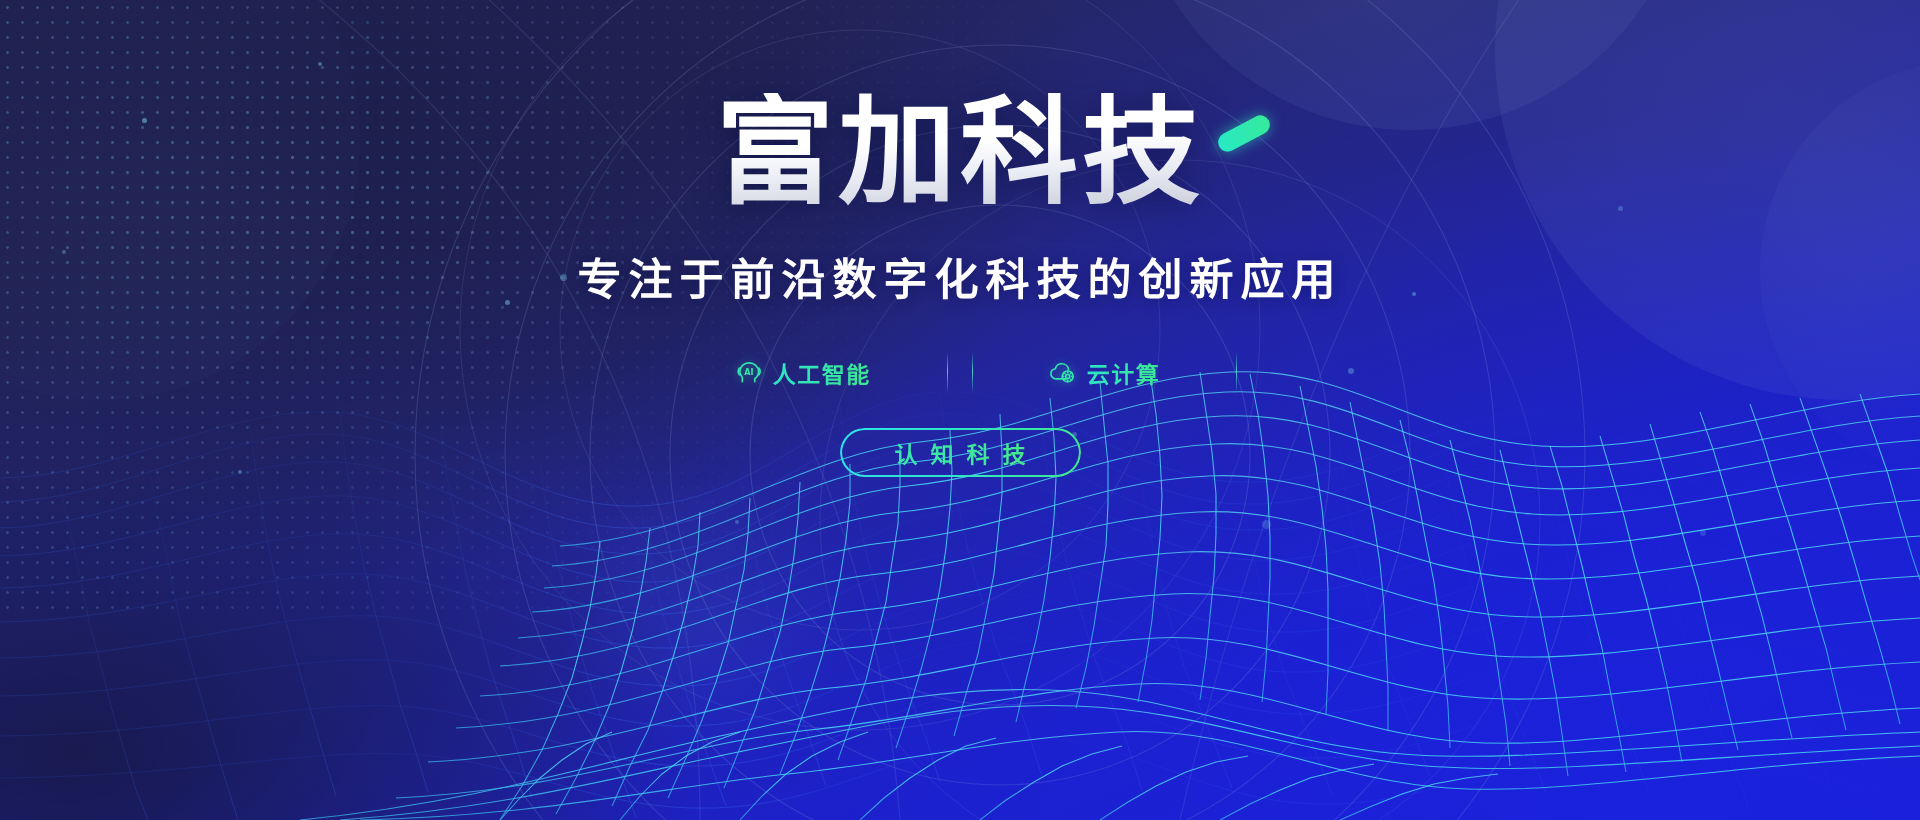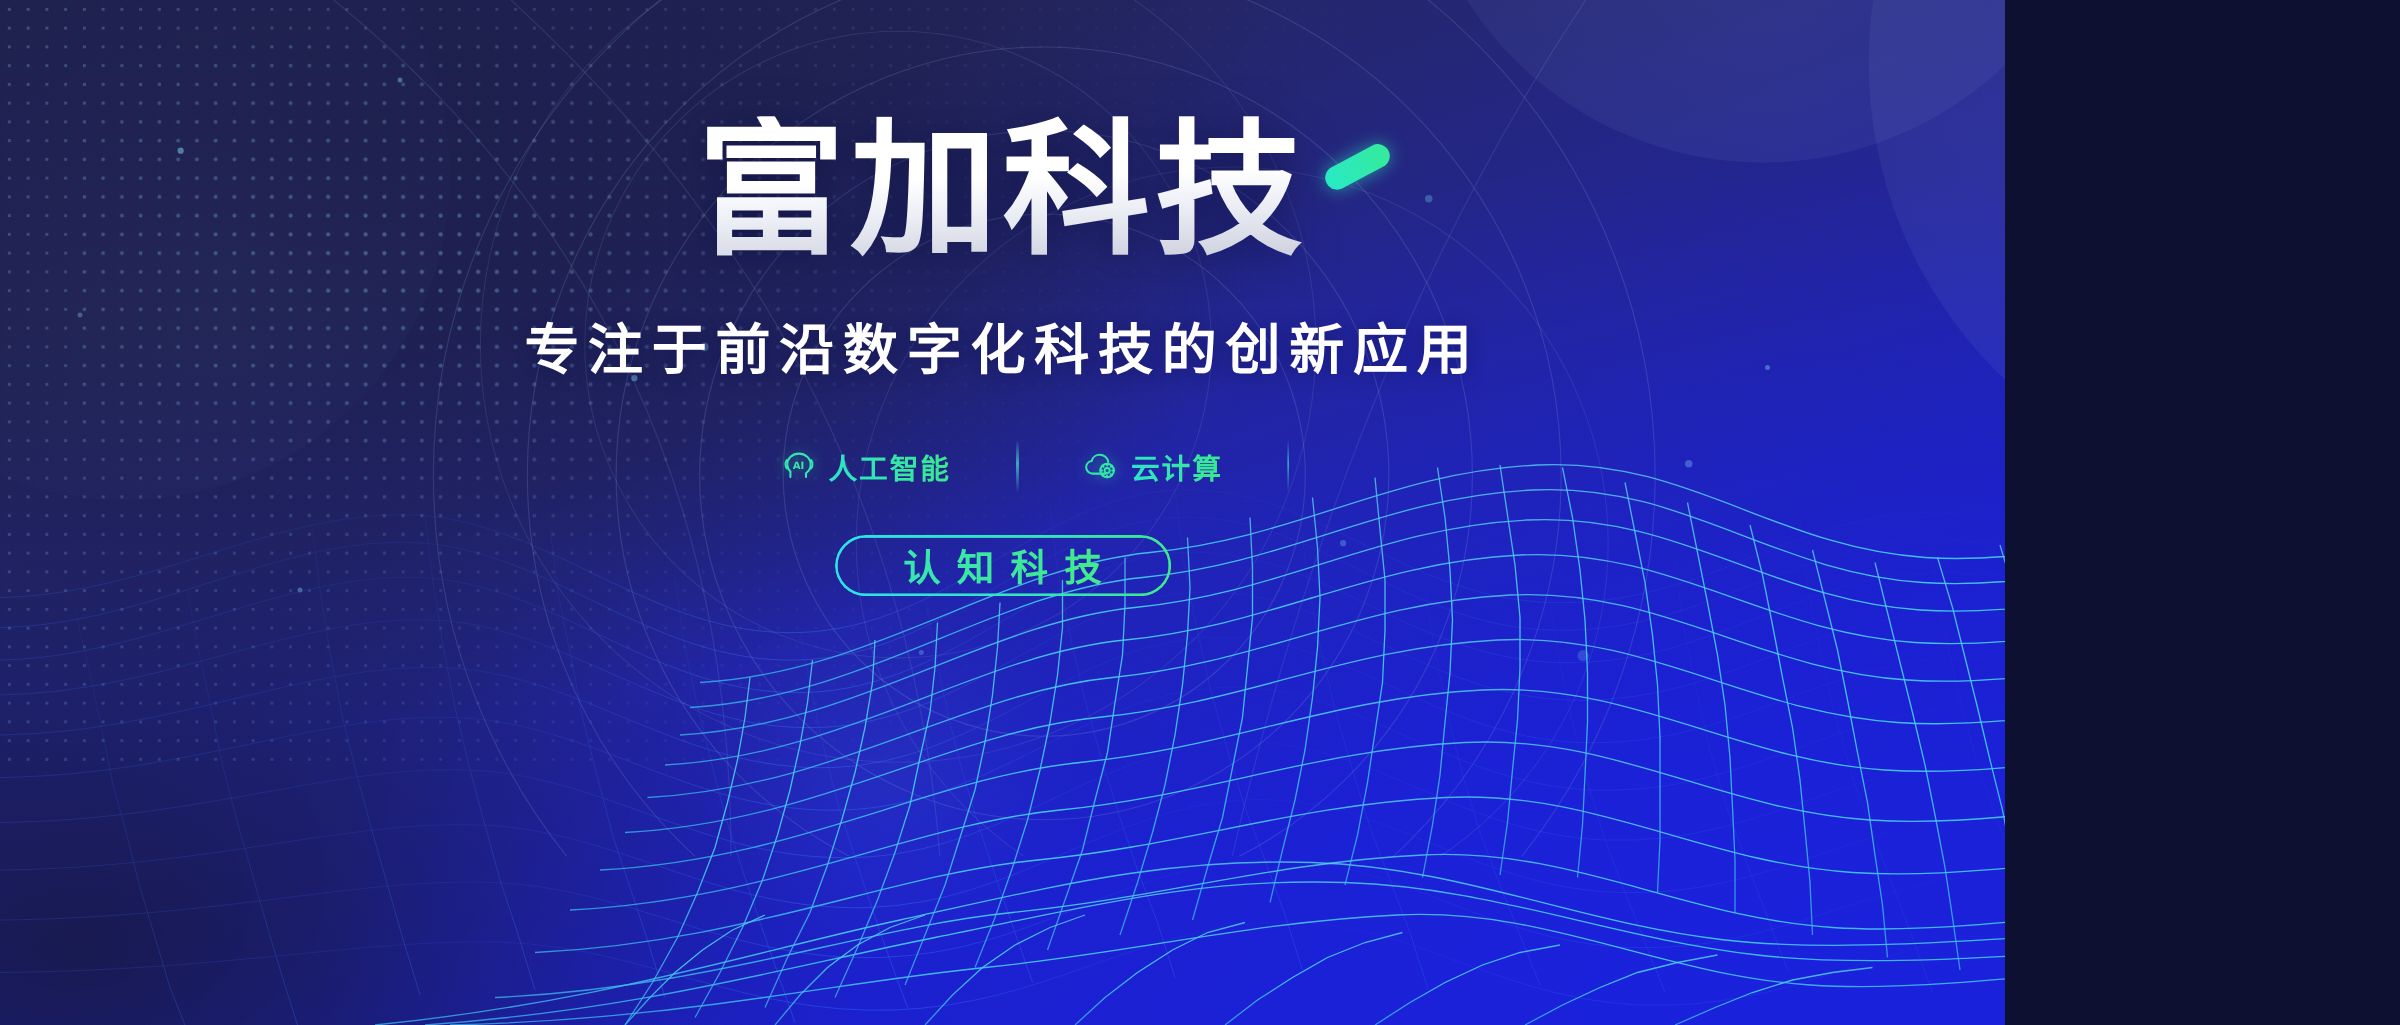--- a/index.html
+++ b/index.html
@@ -8,21 +8,21 @@
     padding: 0;
     background: #0d1030;
   }
   body {
     font-family: "Liberation Sans", "DejaVu Sans", sans-serif;
   }
 
   
   #banner {
     position: relative;
-    width: 1604px;
+    width: 1920px;
     height: 820px;
     overflow: hidden;
     background: #191c4e;
   }
 
   
   .bg-base {
     position: absolute;
     inset: 0;
     background:
@@ -159,20 +159,21 @@
     white-space: nowrap;
     font-family: "DejaVu Sans", "Liberation Sans", sans-serif;
   }
 
   
   .tags {
     margin-top: 44px;
     display: flex;
     align-items: center;
     justify-content: center;
+    gap: 24px;
   }
   .tag {
     display: flex;
     align-items: center;
     gap: 11px;
     padding: 0 52px;
     height: 40px;
   }
   .tag-icon {
     width: 27px; height: 27px;
@@ -223,31 +224,31 @@
     padding: 1.6px;
     background: linear-gradient(96deg, #2ee2ea 0%, #2fe6c4 48%, #3fe98b 100%);
     -webkit-mask: linear-gradient(#000 0 0) content-box, linear-gradient(#000 0 0);
     -webkit-mask-composite: xor;
     mask: linear-gradient(#000 0 0) content-box, linear-gradient(#000 0 0);
     mask-composite: exclude;
     box-shadow: 0 0 16px rgba(50,225,205,0.38);
   }
   .cta-label {
     position: relative;
-    font-size: 30px;
+    font-size: 23px;
     font-weight: 700;
     letter-spacing: 13px;
     text-indent: 13px;
     background: linear-gradient(94deg, #35e6b4 0%, #45ea86 100%);
     -webkit-background-clip: text;
     background-clip: text;
     color: transparent;
     -webkit-text-fill-color: transparent;
     white-space: nowrap;
-    font-family: Liberation Mono, monospace;
+    font-family: Liberation Serif, serif;
   }
 </style>
 </head>
 <body>
 
 <div id="banner">
 
   <div class="bg-base"></div>
   <div class="bg-base-2"></div>
 

